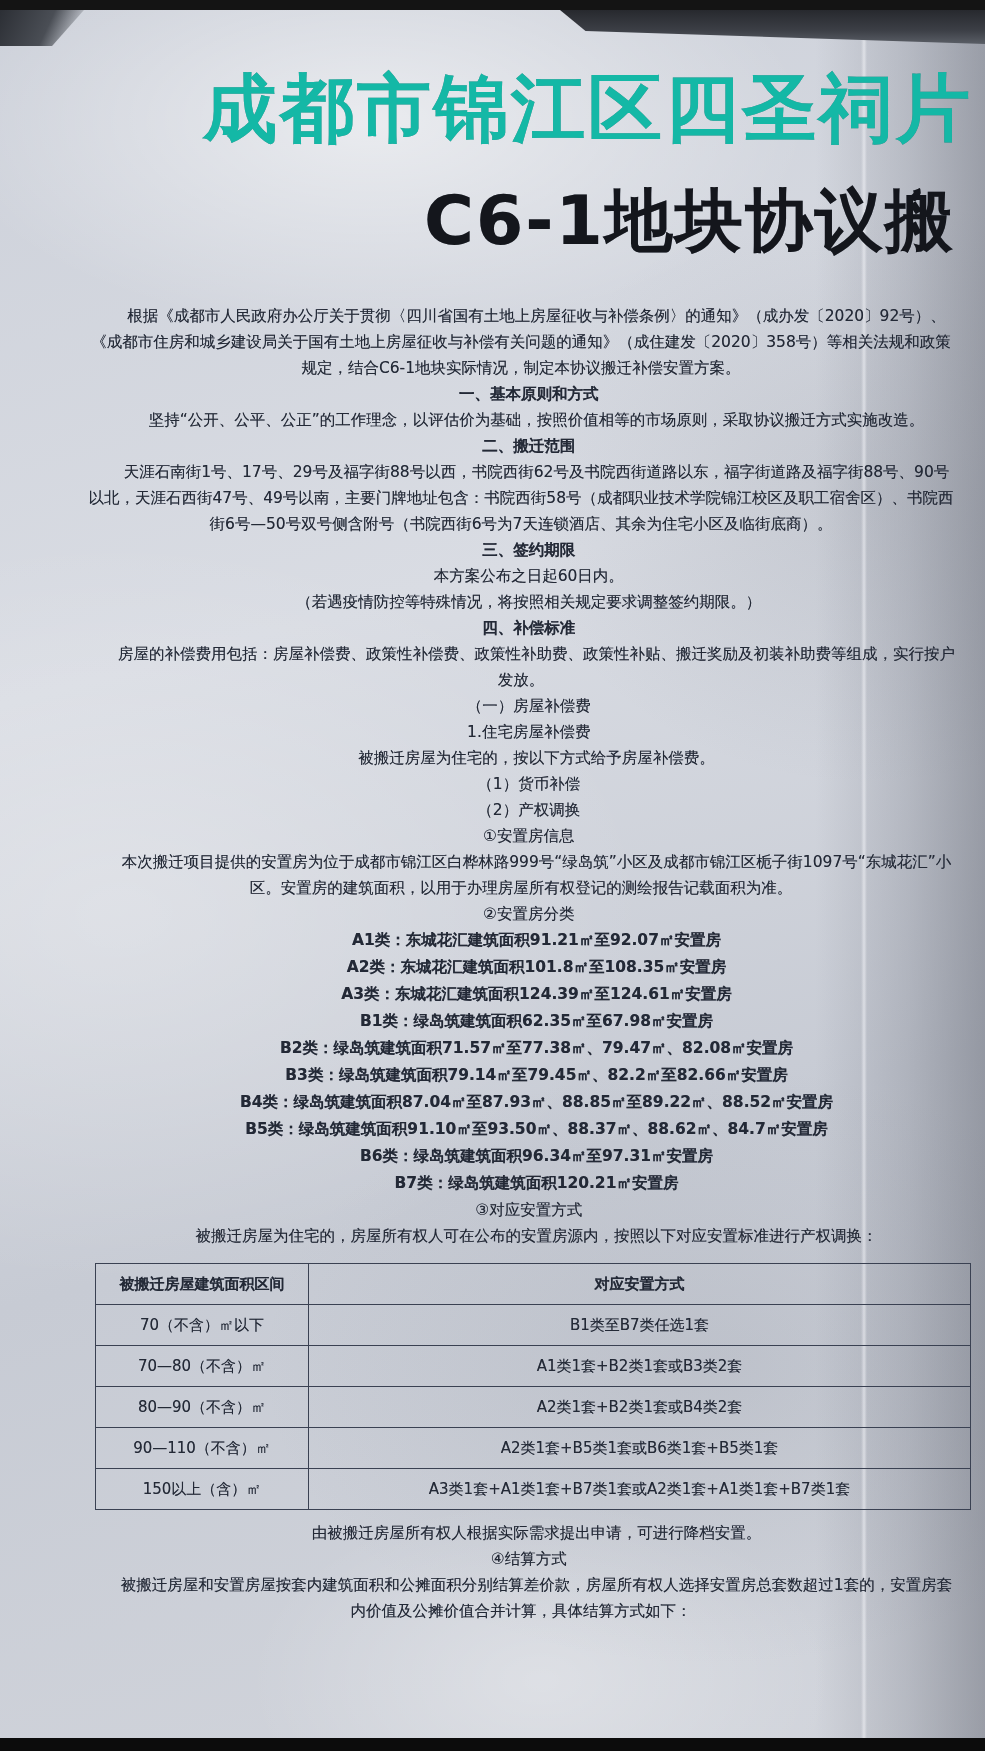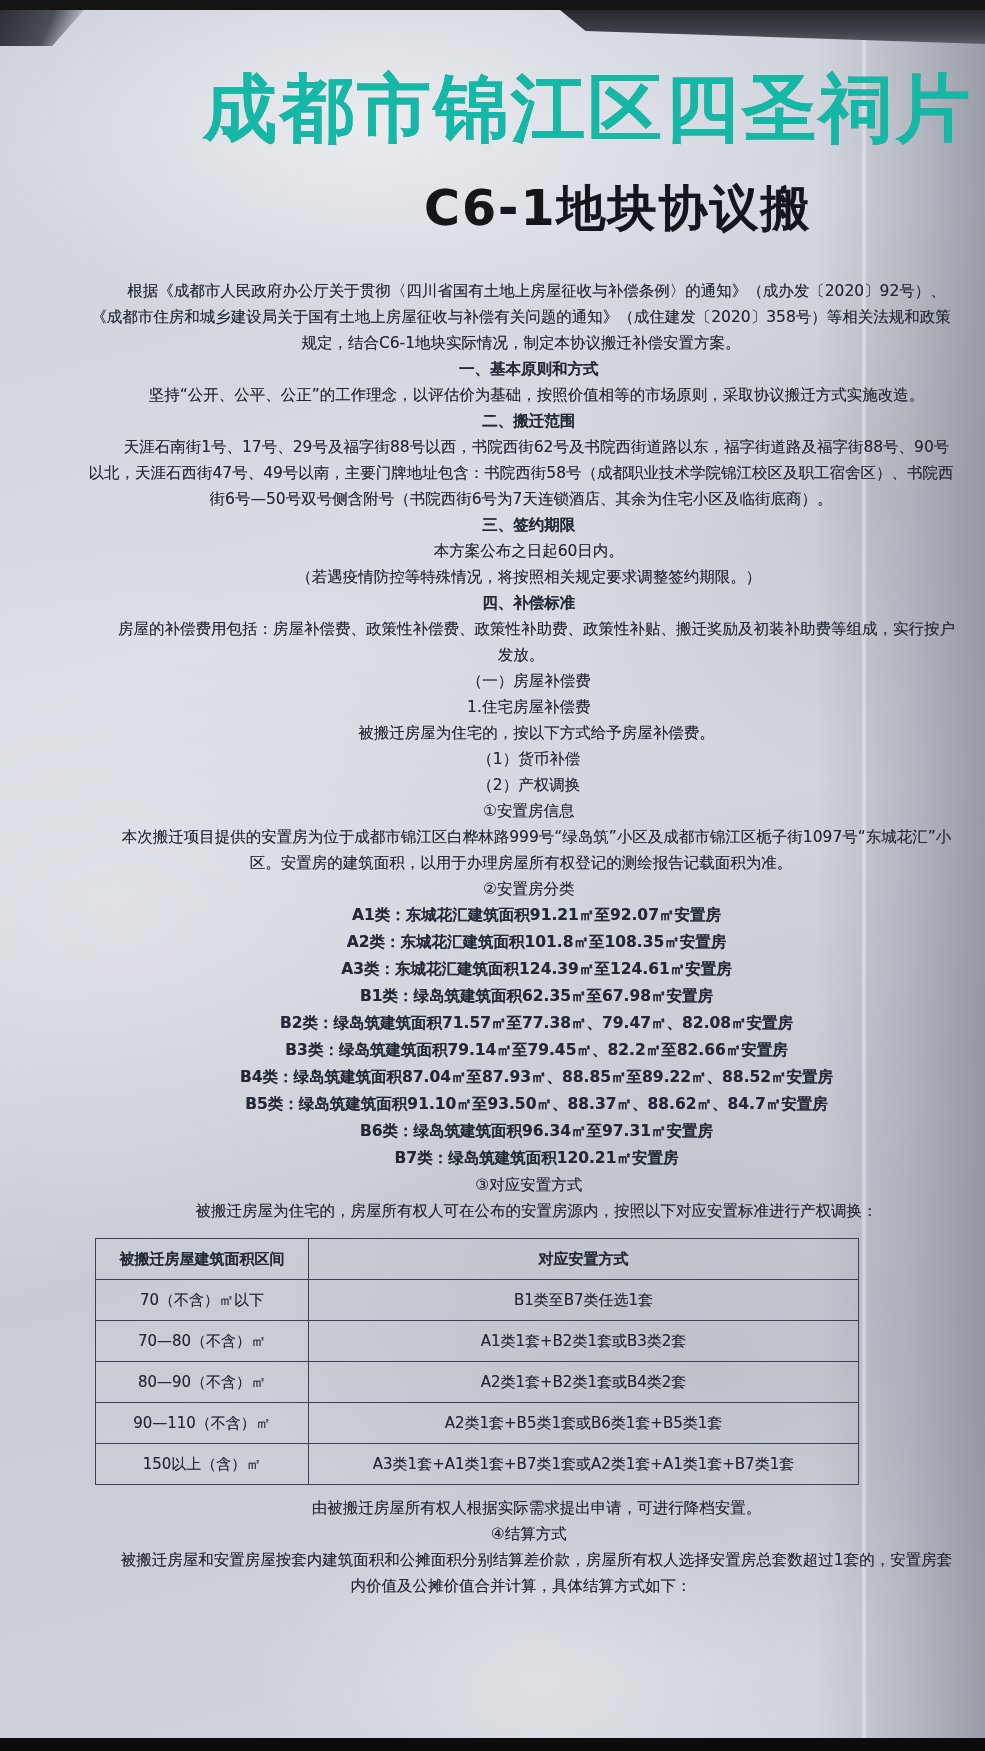--- a/index.html
+++ b/index.html
@@ -44,31 +44,31 @@
   .content{
     position:absolute;top:18px;left:0;right:0;
     color:#232936;
     text-shadow:0 0 .6px rgba(46,52,70,.55);
   }
   .title1{
     font-size:74px;font-weight:900;letter-spacing:3px;white-space:nowrap;
     margin:42px 0 0 203px;color:#14b8a6;
   }
   .title2{
-    font-size:49px;font-weight:900;letter-spacing:2px;white-space:nowrap;
+    font-size:68px;font-weight:900;letter-spacing:2px;white-space:nowrap;
     margin:16px 0 0 424px;color:#14161c;
   }
   .bodytext{margin:36px 28px 0 85px;font-size:15.5px;line-height:26px;}
   .bodytext p{margin:0;text-align:center;}
   .i2{text-indent:2em;}
   .i1{text-indent:1em;}
   .hd{font-weight:700;text-indent:1em;}
   .house-list p{text-indent:2em;line-height:27px;font-weight:bold;}
   table.resettle{
-    border-collapse:collapse;margin:14px 0 10px 10px;width:764px;
+    border-collapse:collapse;margin:14px 0 10px 10px;width:876px;
     font-size:15px;color:#232936;
   }
   table.resettle td,table.resettle th{
     border:1.6px solid #3a4152;text-align:center;padding:7px 6px;
     font-weight:400;
   }
   table.resettle th{font-weight:700;}
   table.resettle td.c1{width:200px;}
 </style>
 </head>

